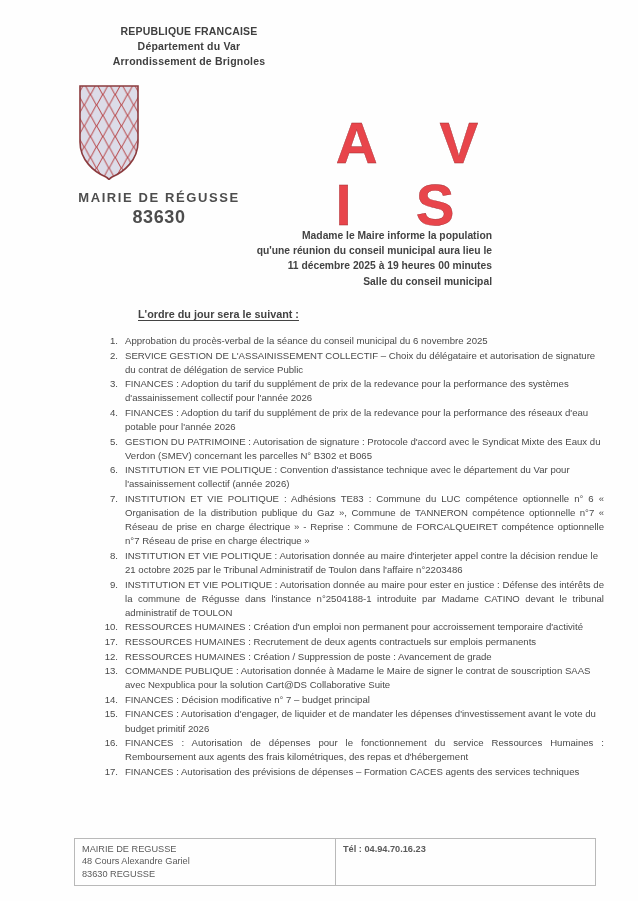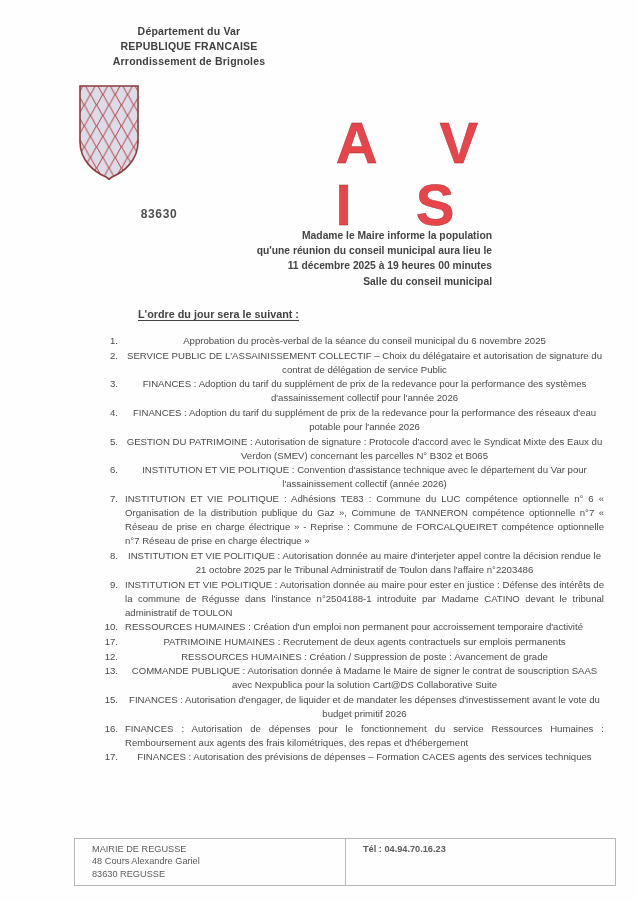--- a/index.html
+++ b/index.html
@@ -61,21 +61,21 @@
     color: #4d4d4d;
     white-space: nowrap;
   }
   .mairie-cp {
     position: absolute;
     left: 44px;
     top: 207px;
     width: 230px;
     text-align: center;
     font-weight: bold;
-    font-size: 12px;
+    font-size: 18px;
     letter-spacing: 0.6px;
     color: #4d4d4d;
   }
 
   
   .avis {
     position: absolute;
     left: 282px;
     top: 112px;
     width: 250px;
@@ -142,51 +142,51 @@
   .agenda-text {
     flex: 1 1 auto;
     padding-left: 7px;
     font-size: 9.6px;
     line-height: 14.1px;
     color: #4a4a4a;
     text-align: justify;
     text-justify: inter-word;
     hyphens: none;
   }
-  .agenda-text.nojust { text-align: center; }
+  .agenda-text.nojust { text-align: left; }
 
   
   .footer-table {
     position: absolute;
     left: 74px;
     top: 838px;
     width: 491px;
     border-collapse: collapse;
     table-layout: fixed;
   }
   .footer-table td {
     border: 1px solid #b9b9b9;
     vertical-align: top;
-    padding: 4px 7px 5px 17px;
+    padding: 4px 7px 5px 7px;
     font-size: 9.2px;
     line-height: 12.4px;
     color: #5a5a5a;
   }
   .footer-table td.left  { width: 246px; }
   .footer-table td.right { width: 245px; font-weight: bold; }
   .footer-table .fline { white-space: nowrap; }
 </style>
 </head>
 <body>
 
 <div class="page">
 
   <div class="header-block">
+    <div class="header-line">REPUBLIQUE FRANCAISE</div>
     <div class="header-line">Département du Var</div>
-    <div class="header-line">REPUBLIQUE FRANCAISE</div>
     <div class="header-line">Arrondissement de Brignoles</div>
   </div>
 
   <div class="crest-wrap">
     <svg width="62" height="96" viewBox="0 0 62 96" xmlns="http://www.w3.org/2000/svg" aria-hidden="true">
       <defs>
         <clipPath id="shieldClip">
           <path d="M2,2 L60,2 L60,58 C60,76 46,88 34,93 C32.5,93.8 31.8,94.6 31,95.5
                    C30.2,94.6 29.5,93.8 28,93 C16,88 2,76 2,58 Z"></path>
         </clipPath>
@@ -200,41 +200,42 @@
         </pattern>
       </defs>
       <g clip-path="url(#shieldClip)">
         <rect x="0" y="0" width="62" height="96" fill="url(#lozengy)"></rect>
       </g>
       <path d="M2,2 L60,2 L60,58 C60,76 46,88 34,93 C32.5,93.8 31.8,94.6 31,95.5
                C30.2,94.6 29.5,93.8 28,93 C16,88 2,76 2,58 Z" fill="none" stroke="#8b3b3e" stroke-width="1.6"></path>
     </svg>
   </div>
 
+  <div class="mairie-title">MAIRIE  DE  RÉGUSSE</div>
   <div class="mairie-cp">83630</div>
 
   <div class="avis">A V I S</div>
 
   <div class="announce">
     <div>Madame le Maire informe la population</div>
     <div>qu'une réunion du conseil municipal aura lieu le</div>
     <div>11 décembre 2025 à 19 heures 00 minutes</div>
     <div>Salle du conseil municipal</div>
   </div>
 
   <div class="agenda-heading">L'ordre du jour sera le suivant :</div>
 
   <div class="agenda">
     <div class="agenda-item">
       <div class="agenda-num">1.</div>
       <div class="agenda-text nojust">Approbation du procès-verbal de la séance du conseil municipal du 6 novembre 2025</div>
     </div>
     <div class="agenda-item">
       <div class="agenda-num">2.</div>
-      <div class="agenda-text nojust">SERVICE PUBLIC DE L'ASSAINISSEMENT COLLECTIF – Choix du délégataire et autorisation de signature du contrat de délégation de service Public</div>
+      <div class="agenda-text nojust">SERVICE GESTION DE L'ASSAINISSEMENT COLLECTIF – Choix du délégataire et autorisation de signature du contrat de délégation de service Public</div>
     </div>
     <div class="agenda-item">
       <div class="agenda-num">3.</div>
       <div class="agenda-text nojust">FINANCES : Adoption du tarif du supplément de prix de la redevance pour la performance des systèmes d'assainissement collectif pour l'année 2026</div>
     </div>
     <div class="agenda-item">
       <div class="agenda-num">4.</div>
       <div class="agenda-text nojust">FINANCES : Adoption du tarif du supplément de prix de la redevance pour la performance des réseaux d'eau potable pour l'année 2026</div>
     </div>
     <div class="agenda-item">
@@ -256,29 +257,33 @@
     <div class="agenda-item">
       <div class="agenda-num">9.</div>
       <div class="agenda-text">INSTITUTION ET VIE POLITIQUE : Autorisation donnée au maire pour ester en justice : Défense des intérêts de la commune de Régusse dans l'instance n°2504188-1 introduite par Madame CATINO devant le tribunal administratif de TOULON</div>
     </div>
     <div class="agenda-item">
       <div class="agenda-num">10.</div>
       <div class="agenda-text">RESSOURCES HUMAINES : Création d'un emploi non permanent pour accroissement temporaire d'activité</div>
     </div>
     <div class="agenda-item">
       <div class="agenda-num">17.</div>
-      <div class="agenda-text nojust">PATRIMOINE HUMAINES : Recrutement de deux agents contractuels sur emplois permanents</div>
+      <div class="agenda-text nojust">RESSOURCES HUMAINES : Recrutement de deux agents contractuels sur emplois permanents</div>
     </div>
     <div class="agenda-item">
       <div class="agenda-num">12.</div>
       <div class="agenda-text nojust">RESSOURCES HUMAINES : Création / Suppression de poste : Avancement de grade</div>
     </div>
     <div class="agenda-item">
       <div class="agenda-num">13.</div>
       <div class="agenda-text nojust">COMMANDE PUBLIQUE : Autorisation donnée à Madame le Maire de signer le contrat de souscription SAAS avec Nexpublica pour la solution Cart@DS Collaborative Suite</div>
+    </div>
+    <div class="agenda-item">
+      <div class="agenda-num">14.</div>
+      <div class="agenda-text nojust">FINANCES : Décision modificative n° 7 – budget principal</div>
     </div>
     <div class="agenda-item">
       <div class="agenda-num">15.</div>
       <div class="agenda-text nojust">FINANCES : Autorisation d'engager, de liquider et de mandater les dépenses d'investissement avant le vote du budget primitif 2026</div>
     </div>
     <div class="agenda-item">
       <div class="agenda-num">16.</div>
       <div class="agenda-text">FINANCES : Autorisation de dépenses pour le fonctionnement du service Ressources Humaines : Remboursement aux agents des frais kilométriques, des repas et d'hébergement</div>
     </div>
     <div class="agenda-item">

